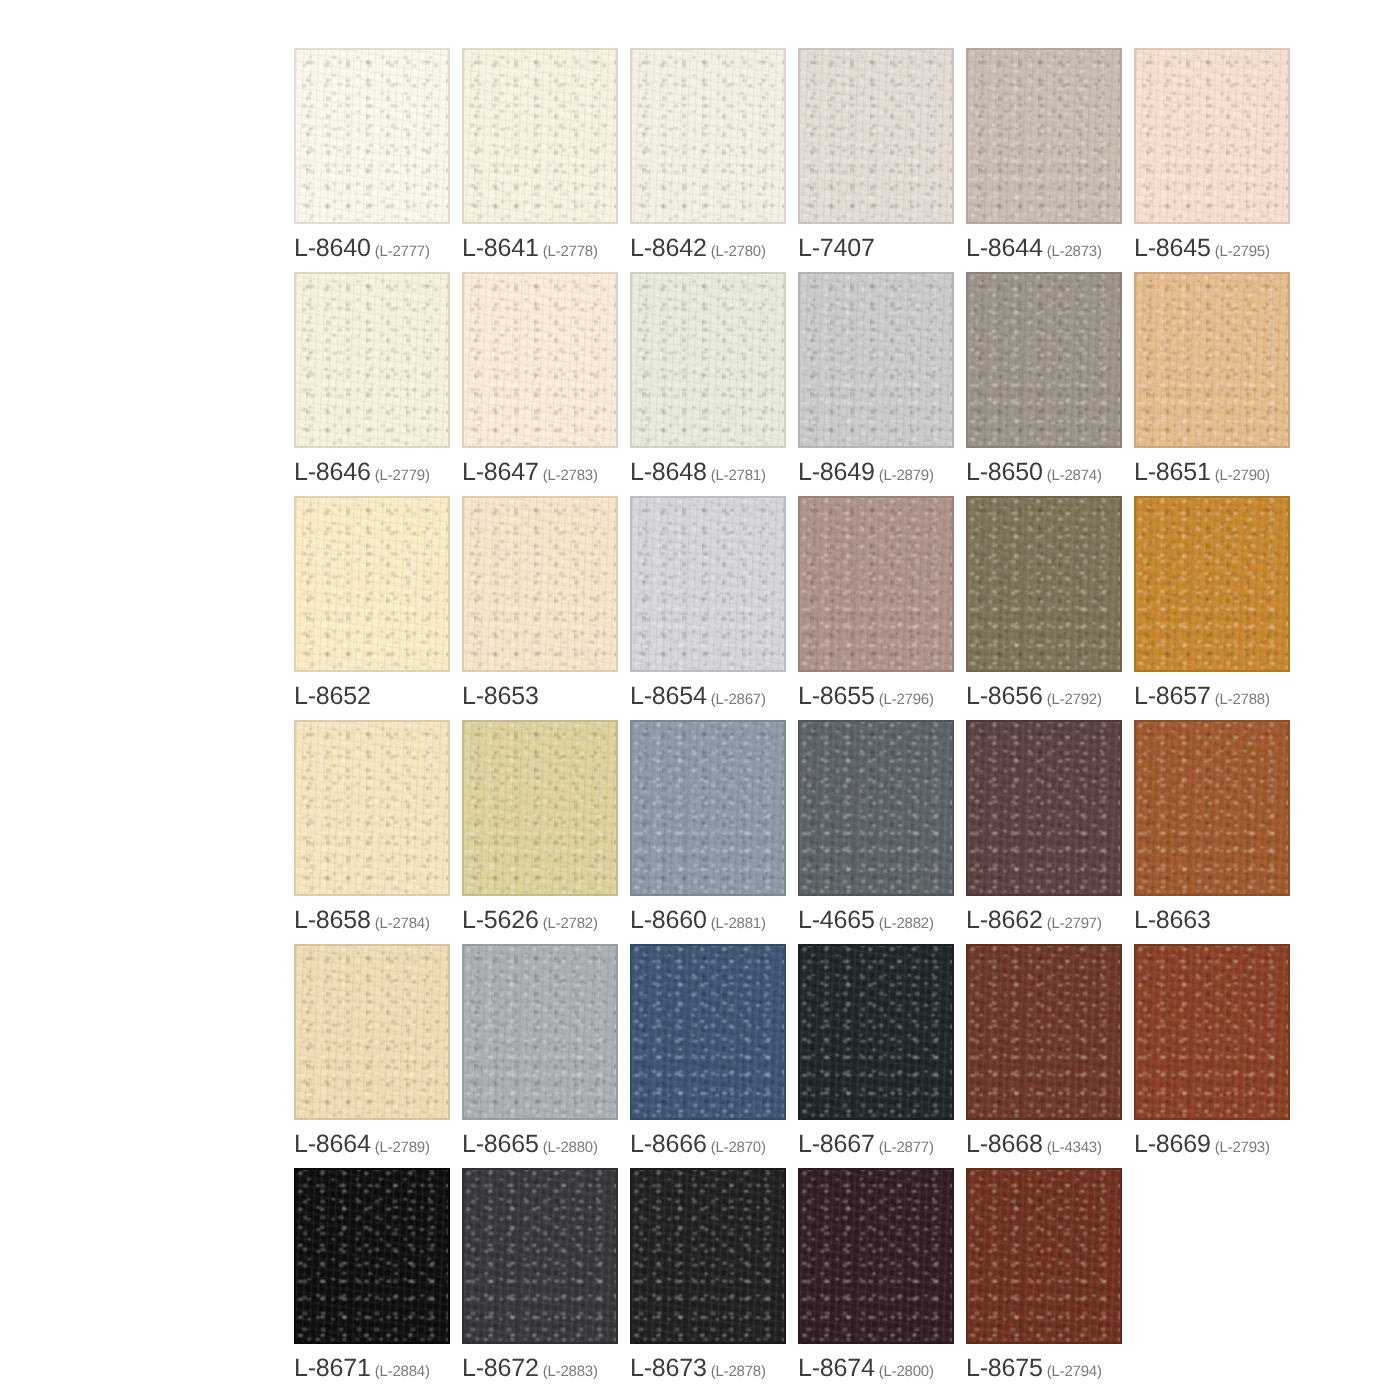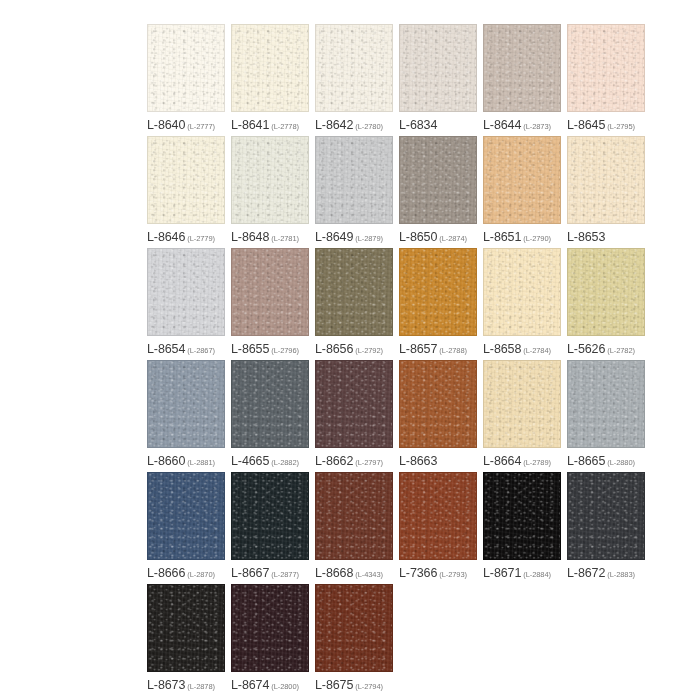--- a/index.html
+++ b/index.html
@@ -121,51 +121,59 @@
       <div class="swatch-cell">
         <div class="swatch-chip" style="background-color: rgb(248, 242, 223);"></div>
         <div class="swatch-label"><span class="code-main">L-8641</span><span class="code-alt">(L-2778)</span></div>
       </div>
       <div class="swatch-cell">
         <div class="swatch-chip" style="background-color: rgb(245, 240, 228);"></div>
         <div class="swatch-label"><span class="code-main">L-8642</span><span class="code-alt">(L-2780)</span></div>
       </div>
       <div class="swatch-cell">
         <div class="swatch-chip" style="background-color: rgb(228, 220, 211);"></div>
-        <div class="swatch-label"><span class="code-main">L-6834</span></div>
+        <div class="swatch-label"><span class="code-main">L-7407</span></div>
       </div>
       <div class="swatch-cell">
         <div class="swatch-chip" style="background-color: rgb(201, 187, 176);"></div>
         <div class="swatch-label"><span class="code-main">L-8644</span><span class="code-alt">(L-2873)</span></div>
       </div>
       <div class="swatch-cell">
         <div class="swatch-chip" style="background-color: rgb(247, 223, 208);"></div>
         <div class="swatch-label"><span class="code-main">L-8645</span><span class="code-alt">(L-2795)</span></div>
       </div>
       <div class="swatch-cell">
         <div class="swatch-chip" style="background-color: rgb(247, 241, 220);"></div>
         <div class="swatch-label"><span class="code-main">L-8646</span><span class="code-alt">(L-2779)</span></div>
       </div>
       <div class="swatch-cell">
+        <div class="swatch-chip" style="background-color: rgb(250, 235, 217);"></div>
+        <div class="swatch-label"><span class="code-main">L-8647</span><span class="code-alt">(L-2783)</span></div>
+      </div>
+      <div class="swatch-cell">
         <div class="swatch-chip" style="background-color: rgb(233, 233, 220);"></div>
         <div class="swatch-label"><span class="code-main">L-8648</span><span class="code-alt">(L-2781)</span></div>
       </div>
       <div class="swatch-cell">
         <div class="swatch-chip" style="background-color: rgb(201, 202, 203);"></div>
         <div class="swatch-label"><span class="code-main">L-8649</span><span class="code-alt">(L-2879)</span></div>
       </div>
       <div class="swatch-cell">
         <div class="swatch-chip" style="background-color: rgb(156, 146, 136);"></div>
         <div class="swatch-label"><span class="code-main">L-8650</span><span class="code-alt">(L-2874)</span></div>
       </div>
       <div class="swatch-cell">
         <div class="swatch-chip" style="background-color: rgb(230, 187, 138);"></div>
         <div class="swatch-label"><span class="code-main">L-8651</span><span class="code-alt">(L-2790)</span></div>
       </div>
       <div class="swatch-cell">
+        <div class="swatch-chip" style="background-color: rgb(250, 236, 196);"></div>
+        <div class="swatch-label"><span class="code-main">L-8652</span></div>
+      </div>
+      <div class="swatch-cell">
         <div class="swatch-chip" style="background-color: rgb(246, 229, 200);"></div>
         <div class="swatch-label"><span class="code-main">L-8653</span></div>
       </div>
       <div class="swatch-cell">
         <div class="swatch-chip" style="background-color: rgb(212, 213, 216);"></div>
         <div class="swatch-label"><span class="code-main">L-8654</span><span class="code-alt">(L-2867)</span></div>
       </div>
       <div class="swatch-cell">
         <div class="swatch-chip" style="background-color: rgb(174, 146, 135);"></div>
         <div class="swatch-label"><span class="code-main">L-8655</span><span class="code-alt">(L-2796)</span></div>
@@ -217,21 +225,21 @@
       <div class="swatch-cell">
         <div class="swatch-chip" style="background-color: rgb(28, 37, 40);"></div>
         <div class="swatch-label"><span class="code-main">L-8667</span><span class="code-alt">(L-2877)</span></div>
       </div>
       <div class="swatch-cell">
         <div class="swatch-chip" style="background-color: rgb(107, 53, 38);"></div>
         <div class="swatch-label"><span class="code-main">L-8668</span><span class="code-alt">(L-4343)</span></div>
       </div>
       <div class="swatch-cell">
         <div class="swatch-chip" style="background-color: rgb(138, 62, 34);"></div>
-        <div class="swatch-label"><span class="code-main">L-7366</span><span class="code-alt">(L-2793)</span></div>
+        <div class="swatch-label"><span class="code-main">L-8669</span><span class="code-alt">(L-2793)</span></div>
       </div>
       <div class="swatch-cell">
         <div class="swatch-chip" style="background-color: rgb(13, 12, 12);"></div>
         <div class="swatch-label"><span class="code-main">L-8671</span><span class="code-alt">(L-2884)</span></div>
       </div>
       <div class="swatch-cell">
         <div class="swatch-chip" style="background-color: rgb(52, 54, 58);"></div>
         <div class="swatch-label"><span class="code-main">L-8672</span><span class="code-alt">(L-2883)</span></div>
       </div>
       <div class="swatch-cell">

